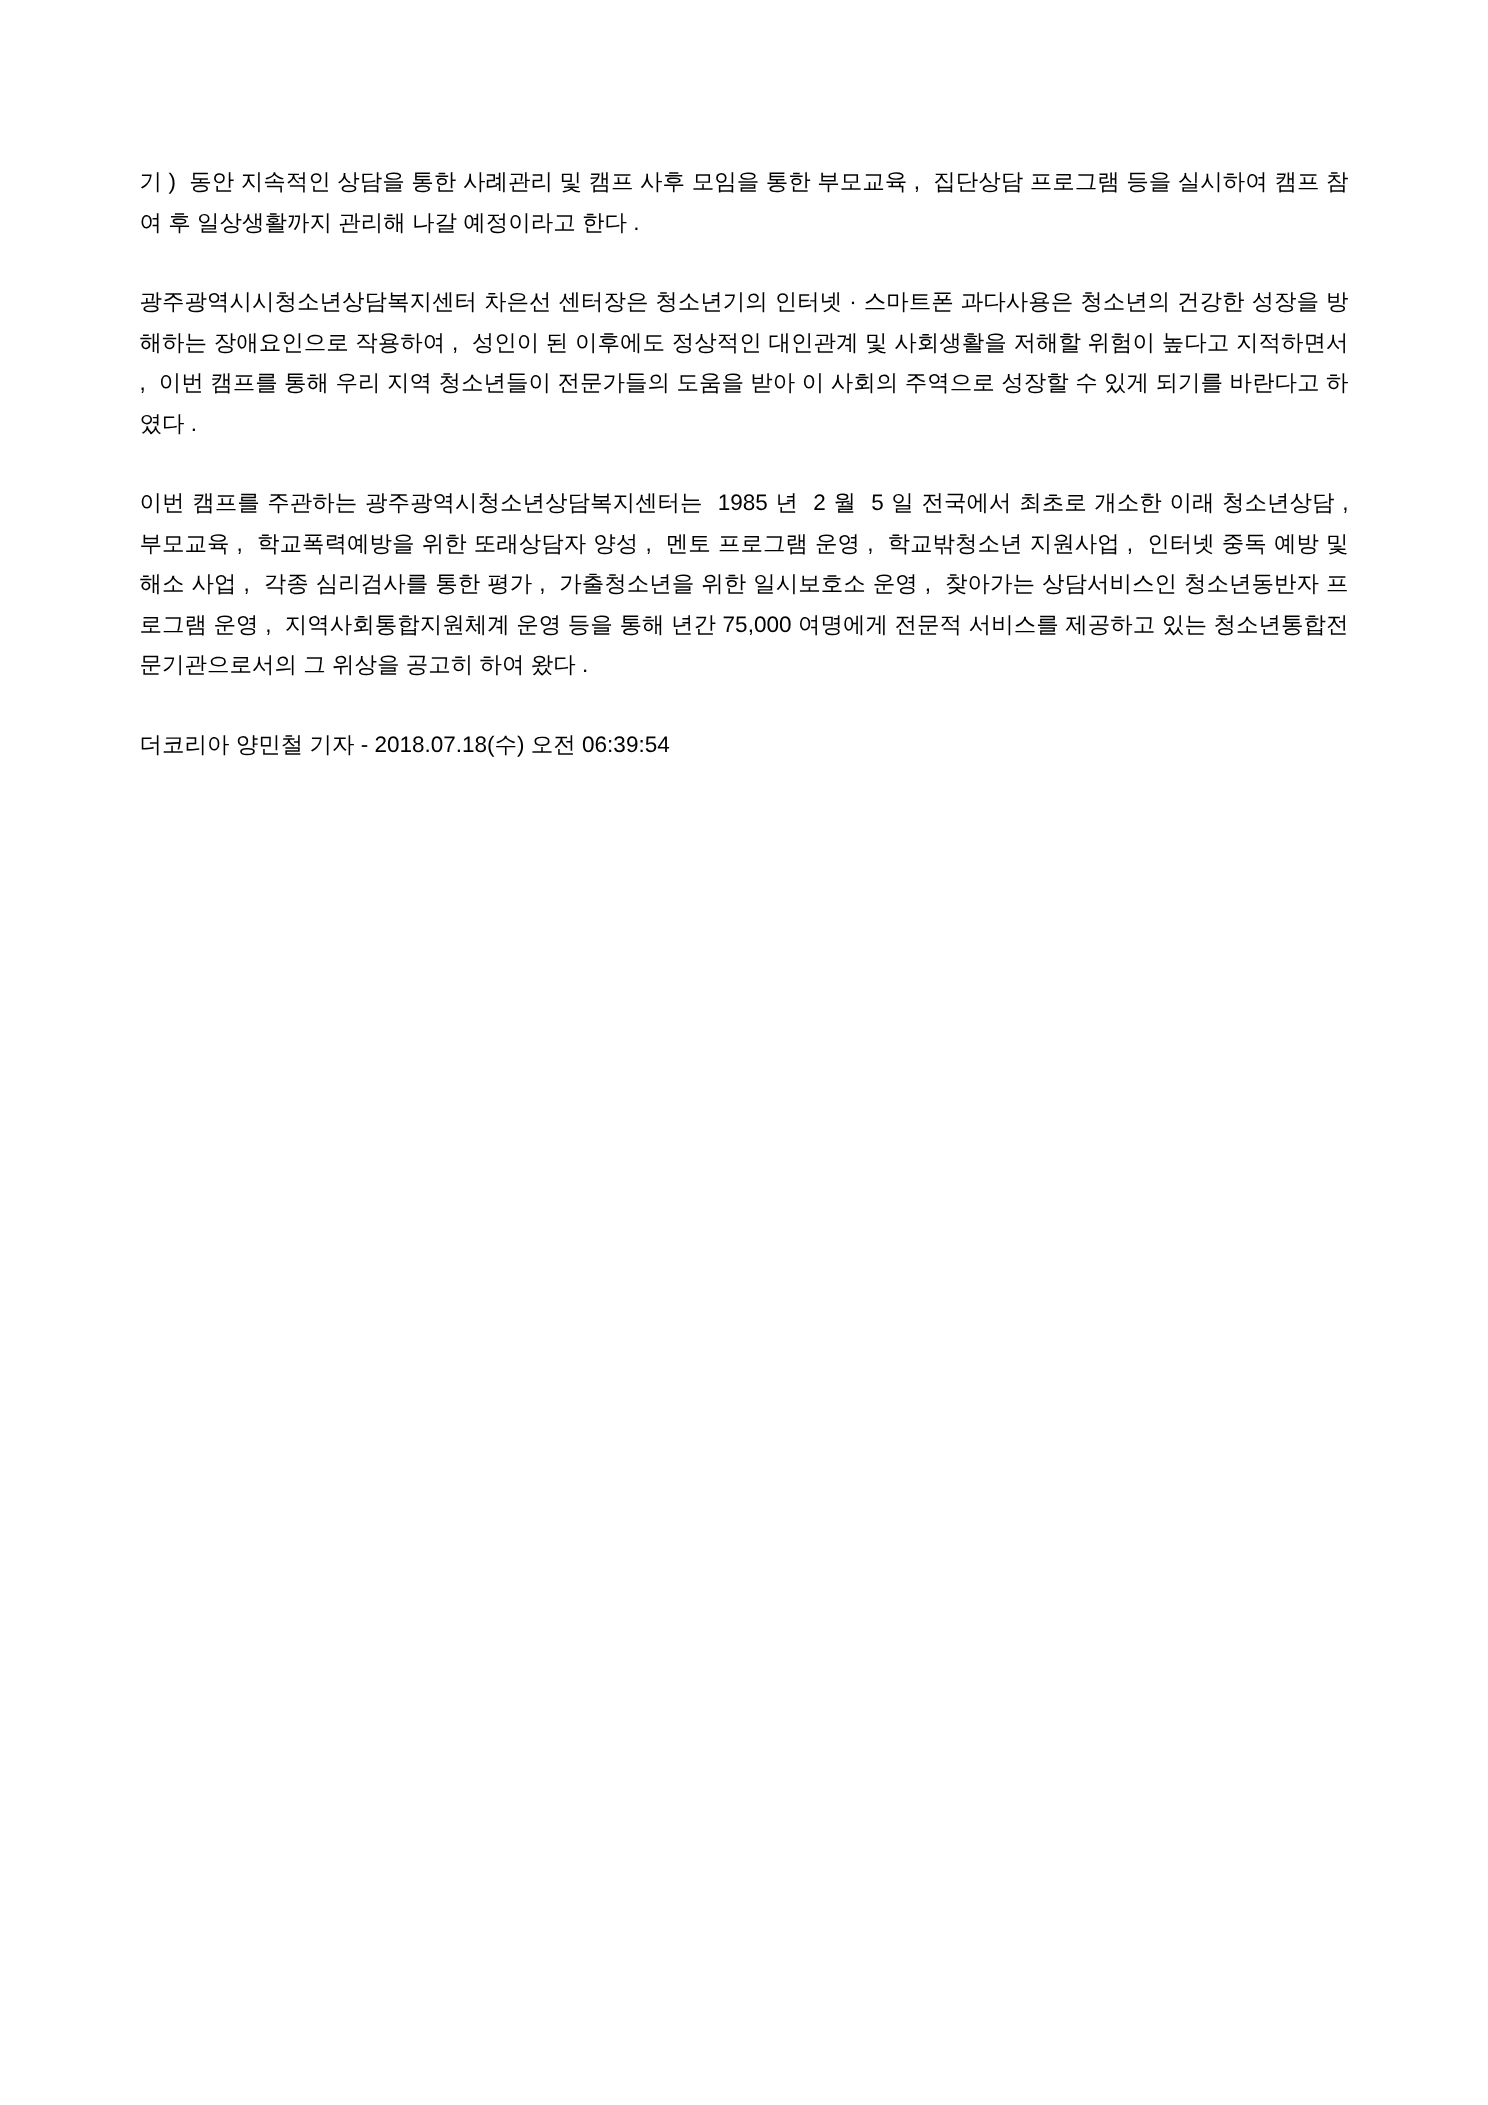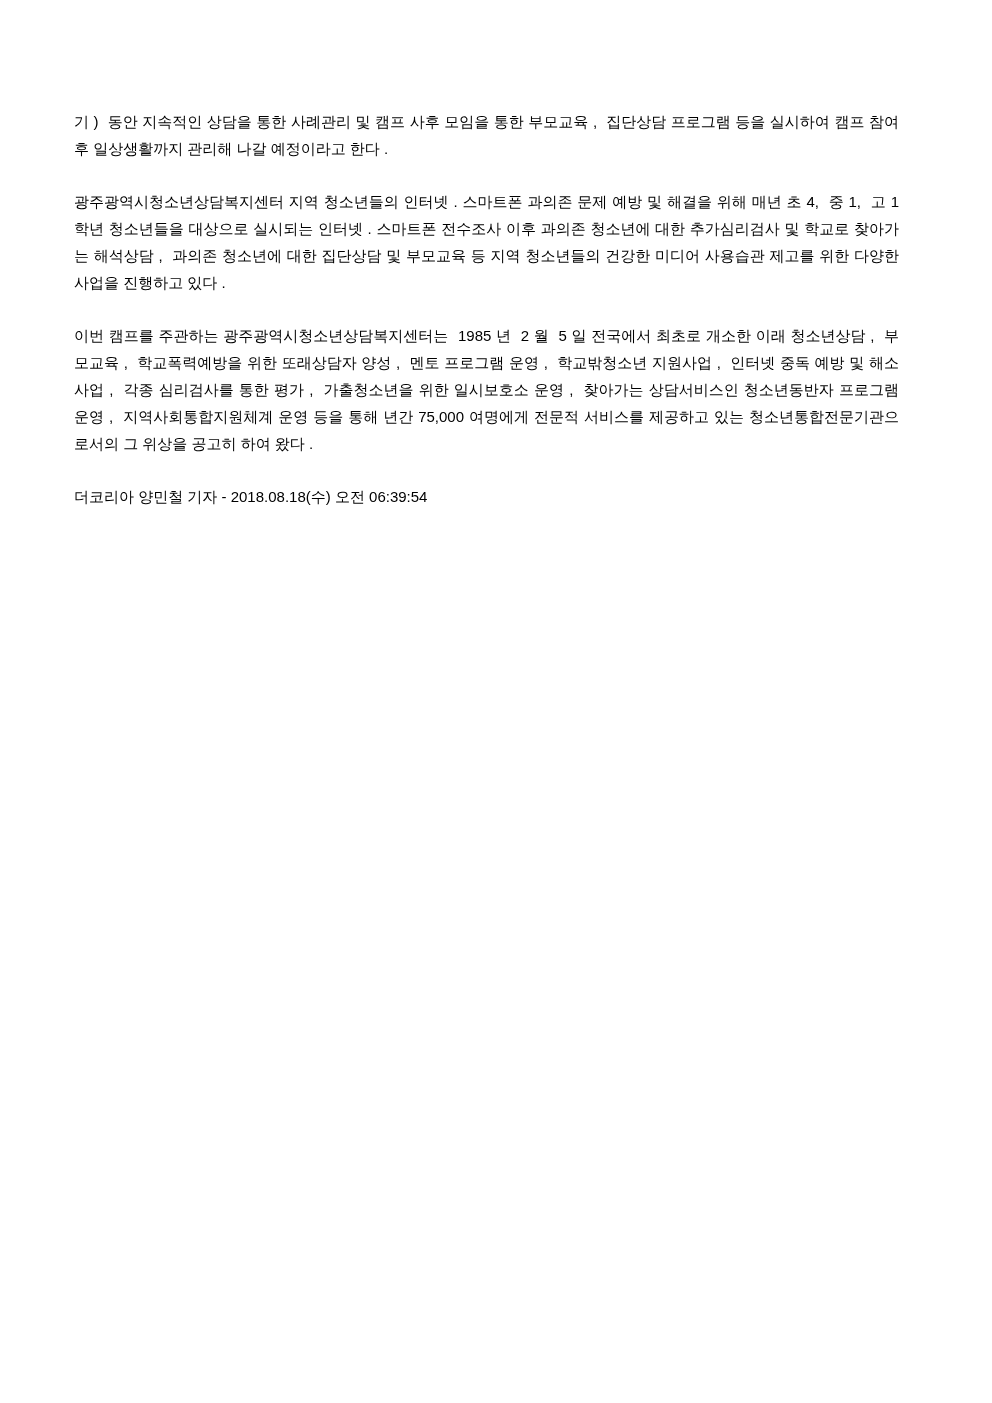--- a/index.html
+++ b/index.html
@@ -10,21 +10,21 @@
   body {
     width: 992px;
     min-height: 1403px;
     font-family: "Liberation Sans", sans-serif;
     color: #000000;
   }
   .page {
     box-sizing: border-box;
     width: 992px;
     min-height: 1403px;
-    padding: 108px 93px 0 74px;
+    padding: 108px 93px 0 93px;
     background: #ffffff;
     border-radius: 11px;
   }
   .article p {
     margin: 0 0 26px 0;
     font-size: 15px;
     line-height: 27px;
     text-align: justify;
     text-justify: inter-character;
     white-space: pre-wrap;
@@ -39,17 +39,17 @@
     white-space: pre-wrap;
     color: #000000;
   }
 </style>
 </head>
 <body>
 
 <div class="page">
   <div class="article">
     <p>기 )  동안 지속적인 상담을 통한 사례관리 및 캠프 사후 모임을 통한 부모교육 ,  집단상담 프로그램 등을 실시하여 캠프 참여 후 일상생활까지 관리해 나갈 예정이라고 한다 .</p>
-    <p>광주광역시청소년상담복지센터 지역 청소년들의 인터넷 . 스마트폰 과의존 문제 예방 및 해결을 위해 매년 초 4,  중 1,  고 1 학년 청소년들을 대상으로 실시되는 인터넷 . 스마트폰 전수조사 이후 과의존 청소년에 대한 추가심리검사 및 학교로 찾아가는 해석상담 ,  과의존 청소년에 대한 집단상담 및 부모교육 등 지역 청소년들의 건강한 미디어 사용습관 제고를 위한 다양한 사업을 진행하고 있다 .</p>
+    <p>광주광역시시청소년상담복지센터 차은선 센터장은 청소년기의 인터넷 · 스마트폰 과다사용은 청소년의 건강한 성장을 방해하는 장애요인으로 작용하여 ,  성인이 된 이후에도 정상적인 대인관계 및 사회생활을 저해할 위험이 높다고 지적하면서 ,  이번 캠프를 통해 우리 지역 청소년들이 전문가들의 도움을 받아 이 사회의 주역으로 성장할 수 있게 되기를 바란다고 하였다 .</p>
     <p>이번 캠프를 주관하는 광주광역시청소년상담복지센터는  1985 년  2 월  5 일 전국에서 최초로 개소한 이래 청소년상담 ,  부모교육 ,  학교폭력예방을 위한 또래상담자 양성 ,  멘토 프로그램 운영 ,  학교밖청소년 지원사업 ,  인터넷 중독 예방 및 해소 사업 ,  각종 심리검사를 통한 평가 ,  가출청소년을 위한 일시보호소 운영 ,  찾아가는 상담서비스인 청소년동반자 프로그램 운영 ,  지역사회통합지원체계 운영 등을 통해 년간 75,000 여명에게 전문적 서비스를 제공하고 있는 청소년통합전문기관으로서의 그 위상을 공고히 하여 왔다 .</p>
-    <p class="byline">더코리아 양민철 기자 - 2018.08.18(수) 오전 06:39:54</p>
+    <p class="byline">더코리아 양민철 기자 - 2018.07.18(수) 오전 06:39:54</p>
   </div>
 </div>
 
 </body></html>

